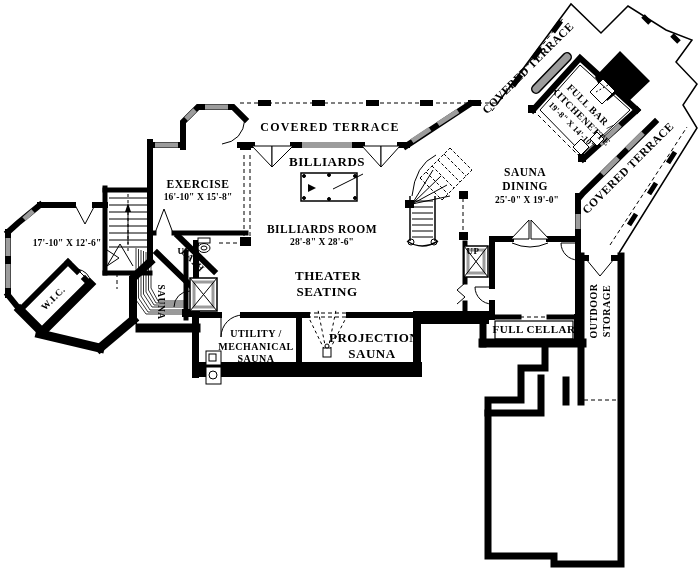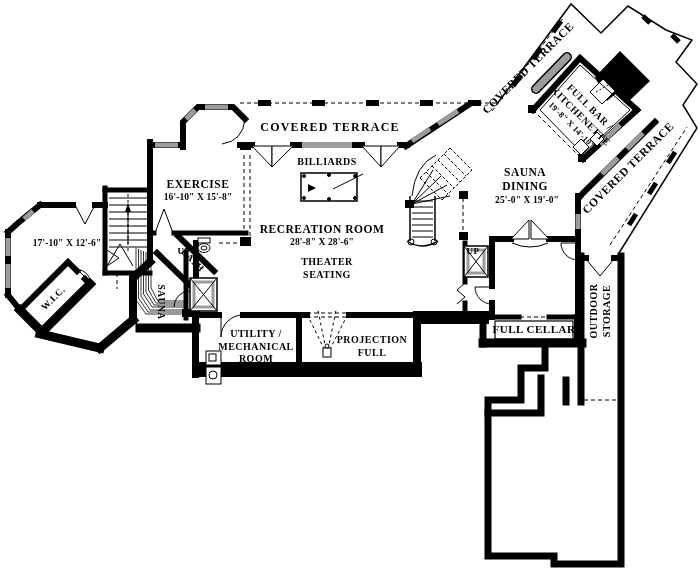--- a/index.html
+++ b/index.html
@@ -3,21 +3,21 @@
 <meta charset="utf-8">
 <style>
   html,body{margin:0;padding:0;background:#fff;}
   .stage{position:relative;width:700px;height:570px;background:#fff;overflow:hidden;
          font-family:"Liberation Serif",serif;color:#000;}
   .stage svg{position:absolute;left:0;top:0;}
   .lbl{position:absolute;transform:translate(-50%,-50%);text-align:center;white-space:nowrap;
        font-weight:700;font-size:11.5px;letter-spacing:.5px;line-height:1.25;}
   .wrap{white-space:normal;}
   .ls1{letter-spacing:1.2px;font-size:12px;}
-  .sz105{font-size:10px;}
+  .sz105{font-size:13px;}
   .sz10{font-size:10px;}
   .sz95{font-size:9.5px;}
   .sz9{font-size:9px;margin-left:48px;}
   .dims{font-size:9.5px;letter-spacing:.1px;font-weight:700;margin-top:1px;}
   .dims9{font-size:9px;}
   .dims85{font-size:8.5px;}
   .r45{transform:translate(-50%,-50%) rotate(45deg);}
   .rm45{transform:translate(-50%,-50%) rotate(-45deg);}
   .r90{transform:translate(-50%,-50%) rotate(90deg);}
   .rm90{transform:translate(-50%,-50%) rotate(-90deg);}
@@ -264,39 +264,39 @@
   <div class="lbl" style="left:198px;top:191px">
     <div>EXERCISE</div>
     <div class="dims">16'-10" X 15'-8"</div>
   </div>
 
   <div class="lbl" style="left:67px;top:243px">
     <div class="dims">17'-10" X 12'-6"</div>
   </div>
 
   <div class="lbl" style="left:322px;top:236px">
-    <div>RECREATION ROOM</div>
+    <div>BILLIARDS ROOM</div>
     <div class="dims">28'-8" X 28'-6"</div>
   </div>
 
-  <div class="lbl wrap sz105" style="left:327px;top:268px;width:64px">THEATER SEATING</div>
+  <div class="lbl wrap sz105" style="left:327px;top:284px;width:64px">THEATER SEATING</div>
 
   <div class="lbl" style="left:527px;top:186px">
     <div class="wrap" style="width:60px">SAUNA DINING</div>
     <div class="dims">25'-0" X 19'-0"</div>
   </div>
 
 
   <div class="lbl" style="left:534px;top:330px;font-size:11px">FULL CELLAR</div>
 
   <div class="lbl wrap rm90 sz10" style="left:600px;top:311px;width:70px">OUTDOOR STORAGE</div>
 
-  <div class="lbl wrap sz10" style="left:256px;top:347px;width:78px">UTILITY / MECHANICAL ROOM</div>
-
-  <div class="lbl wrap sz105" style="left:372px;top:346px;width:86px">PROJECTION FULL</div>
+  <div class="lbl wrap sz10" style="left:256px;top:347px;width:78px">UTILITY / MECHANICAL SAUNA</div>
+
+  <div class="lbl wrap sz105" style="left:372px;top:346px;width:86px">PROJECTION SAUNA</div>
 
   <div class="lbl rm45 sz95" style="left:54px;top:299px">W.I.C.</div>
   <div class="lbl r90 sz95" style="left:160px;top:302px">SAUNA</div>
   <div class="lbl r45 sz95" style="left:192px;top:261px">BATH</div>
 
   <div class="lbl sz9" style="left:136px;top:252px">UP</div>
   <div class="lbl sz9" style="left:425px;top:252px">UP</div>
 
 </div>
 

